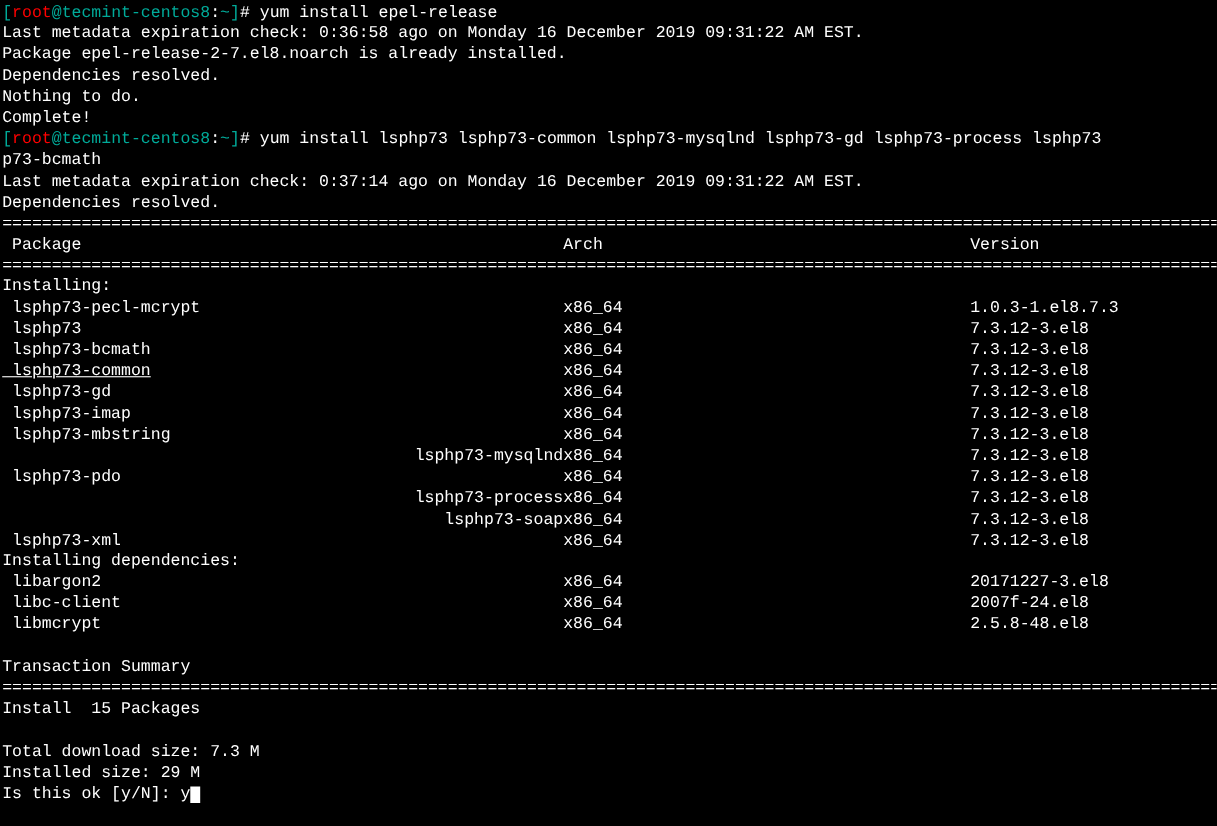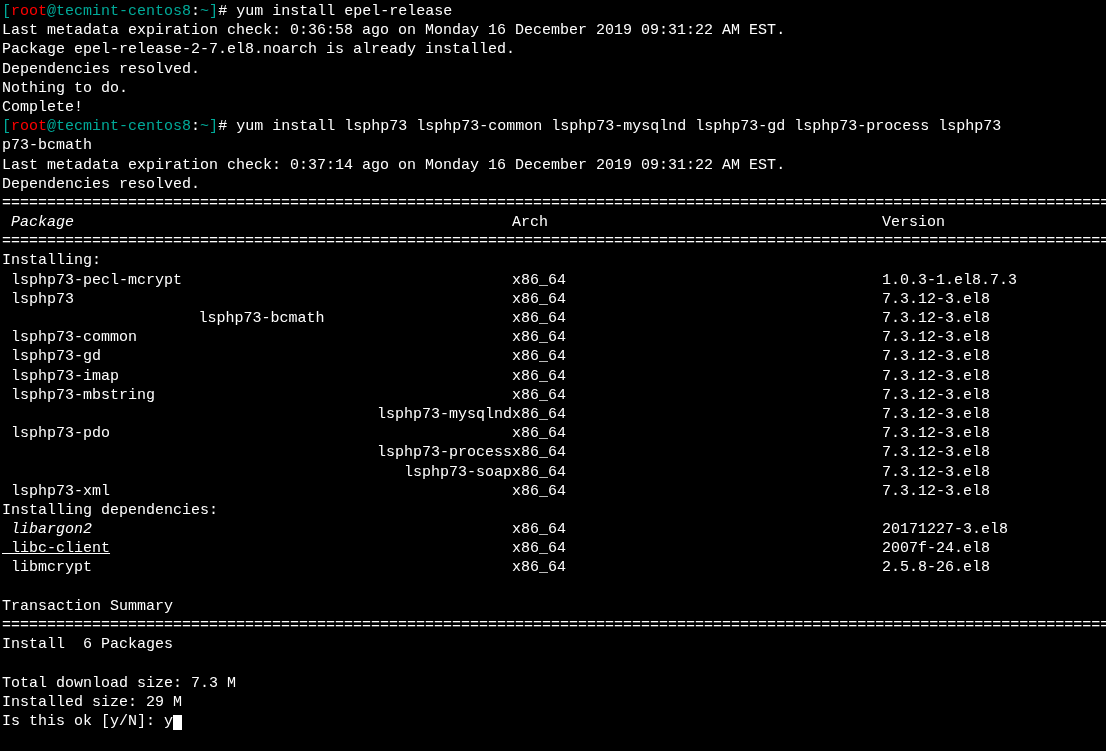--- a/index.html
+++ b/index.html
@@ -47,44 +47,44 @@
   <div class="line">Last metadata expiration check: 0:36:58 ago on Monday 16 December 2019 09:31:22 AM EST.</div>
   <div class="line">Package epel-release-2-7.el8.noarch is already installed.</div>
   <div class="line">Dependencies resolved.</div>
   <div class="line">Nothing to do.</div>
   <div class="line">Complete!</div>
   <div class="line"><span class="teal">[</span><span class="red">root</span><span class="teal">@</span><span class="teal">tecmint-centos8</span><span class="white">:</span><span class="teal">~</span><span class="teal">]</span><span class="white">#</span><span class="white"> yum install lsphp73 lsphp73-common lsphp73-mysqlnd lsphp73-gd lsphp73-process lsphp73</span></div>
   <div class="line">p73-bcmath</div>
   <div class="line">Last metadata expiration check: 0:37:14 ago on Monday 16 December 2019 09:31:22 AM EST.</div>
   <div class="line">Dependencies resolved.</div>
   <div class="line">==============================================================================================================================</div>
-  <div class="line"><span style="display:inline-block;width:510px;font-style:italic;"> Package</span><span style="display:inline-block;width:370px;">Arch</span><span>Version</span></div>
+  <div class="line"><span style="display:inline-block;width:510px;"> Package</span><span style="display:inline-block;width:370px;">Arch</span><span>Version</span></div>
   <div class="line">==============================================================================================================================</div>
   <div class="line">Installing:</div>
   <div id="packages-container">
       <div class="line"><span style="display: inline-block; width: 510px;"> lsphp73-pecl-mcrypt</span><span style="display: inline-block; width: 370px;">x86_64</span><span>1.0.3-1.el8.7.3</span></div>
       <div class="line"><span style="display: inline-block; width: 510px;"> lsphp73</span><span style="display: inline-block; width: 370px;">x86_64</span><span>7.3.12-3.el8</span></div>
-      <div class="line"><span style="display: inline-block; width: 510px; text-align: center;"> lsphp73-bcmath</span><span style="display: inline-block; width: 370px;">x86_64</span><span>7.3.12-3.el8</span></div>
-      <div class="line"><span style="display: inline-block; width: 510px;"> lsphp73-common</span><span style="display: inline-block; width: 370px;">x86_64</span><span>7.3.12-3.el8</span></div>
+      <div class="line"><span style="display: inline-block; width: 510px;"> lsphp73-bcmath</span><span style="display: inline-block; width: 370px;">x86_64</span><span>7.3.12-3.el8</span></div>
+      <div class="line"><span style="display: inline-block; width: 510px; text-decoration: underline;"> lsphp73-common</span><span style="display: inline-block; width: 370px;">x86_64</span><span>7.3.12-3.el8</span></div>
       <div class="line"><span style="display: inline-block; width: 510px;"> lsphp73-gd</span><span style="display: inline-block; width: 370px;">x86_64</span><span>7.3.12-3.el8</span></div>
       <div class="line"><span style="display: inline-block; width: 510px;"> lsphp73-imap</span><span style="display: inline-block; width: 370px;">x86_64</span><span>7.3.12-3.el8</span></div>
       <div class="line"><span style="display: inline-block; width: 510px;"> lsphp73-mbstring</span><span style="display: inline-block; width: 370px;">x86_64</span><span>7.3.12-3.el8</span></div>
       <div class="line"><span style="display: inline-block; width: 510px; text-align: right;"> lsphp73-mysqlnd</span><span style="display: inline-block; width: 370px;">x86_64</span><span>7.3.12-3.el8</span></div>
       <div class="line"><span style="display: inline-block; width: 510px;"> lsphp73-pdo</span><span style="display: inline-block; width: 370px;">x86_64</span><span>7.3.12-3.el8</span></div>
       <div class="line"><span style="display: inline-block; width: 510px; text-align: right;"> lsphp73-process</span><span style="display: inline-block; width: 370px;">x86_64</span><span>7.3.12-3.el8</span></div>
       <div class="line"><span style="display: inline-block; width: 510px; text-align: right;"> lsphp73-soap</span><span style="display: inline-block; width: 370px;">x86_64</span><span>7.3.12-3.el8</span></div>
       <div class="line"><span style="display: inline-block; width: 510px;"> lsphp73-xml</span><span style="display: inline-block; width: 370px;">x86_64</span><span>7.3.12-3.el8</span></div>
     </div>
   <div class="line">Installing dependencies:</div>
   <div id="deps-container">
-      <div class="line"><span style="display: inline-block; width: 510px; font-style: italic;"> libargon2</span><span style="display: inline-block; width: 370px;">x86_64</span><span>20171227-3.el8</span></div>
-      <div class="line"><span style="display: inline-block; width: 510px; text-decoration: underline;"> libc-client</span><span style="display: inline-block; width: 370px;">x86_64</span><span>2007f-24.el8</span></div>
-      <div class="line"><span style="display: inline-block; width: 510px;"> libmcrypt</span><span style="display: inline-block; width: 370px;">x86_64</span><span>2.5.8-26.el8</span></div>
+      <div class="line"><span style="display: inline-block; width: 510px;"> libargon2</span><span style="display: inline-block; width: 370px;">x86_64</span><span>20171227-3.el8</span></div>
+      <div class="line"><span style="display: inline-block; width: 510px;"> libc-client</span><span style="display: inline-block; width: 370px;">x86_64</span><span>2007f-24.el8</span></div>
+      <div class="line"><span style="display: inline-block; width: 510px;"> libmcrypt</span><span style="display: inline-block; width: 370px;">x86_64</span><span>2.5.8-48.el8</span></div>
     </div>
   <div class="line">&nbsp;</div>
   <div class="line">Transaction Summary</div>
   <div class="line">==============================================================================================================================</div>
-  <div class="line">Install  6 Packages</div>
+  <div class="line">Install  15 Packages</div>
   <div class="line">&nbsp;</div>
   <div class="line">Total download size: 7.3 M</div>
   <div class="line">Installed size: 29 M</div>
   <div class="line"><span>Is this ok [y/N]: y</span><span class="cursor"></span></div>
 </div>
 
 </body></html>

